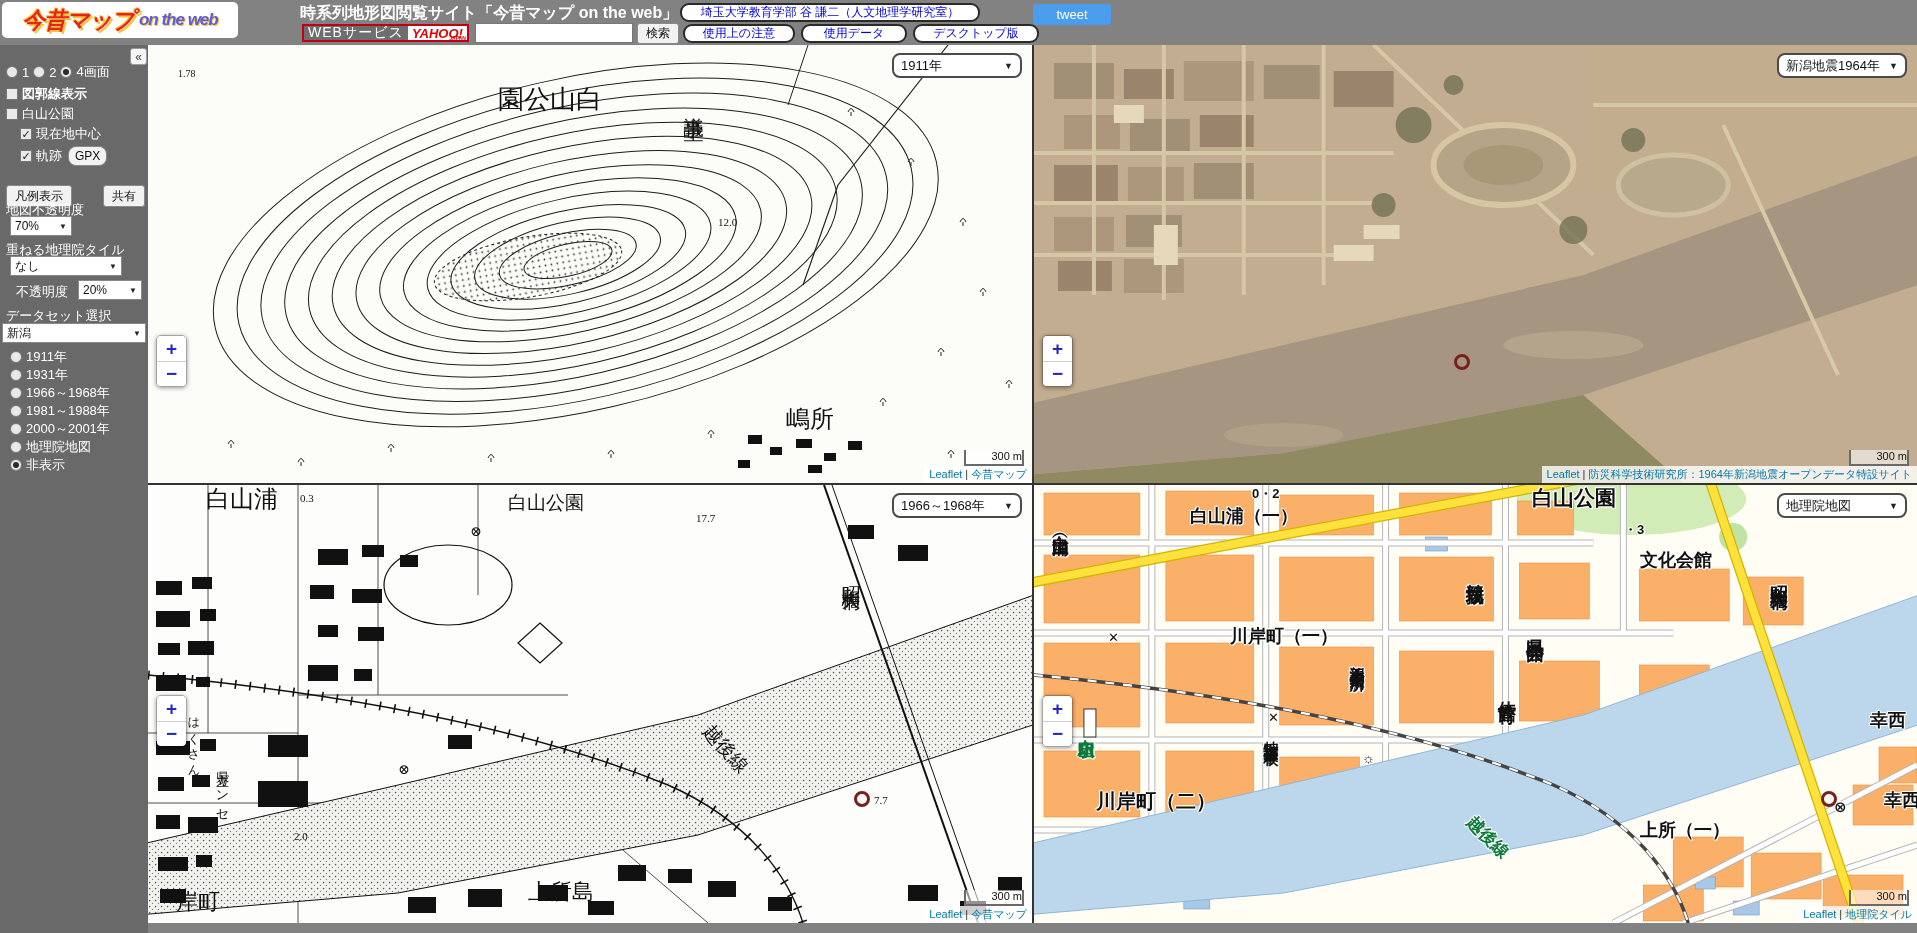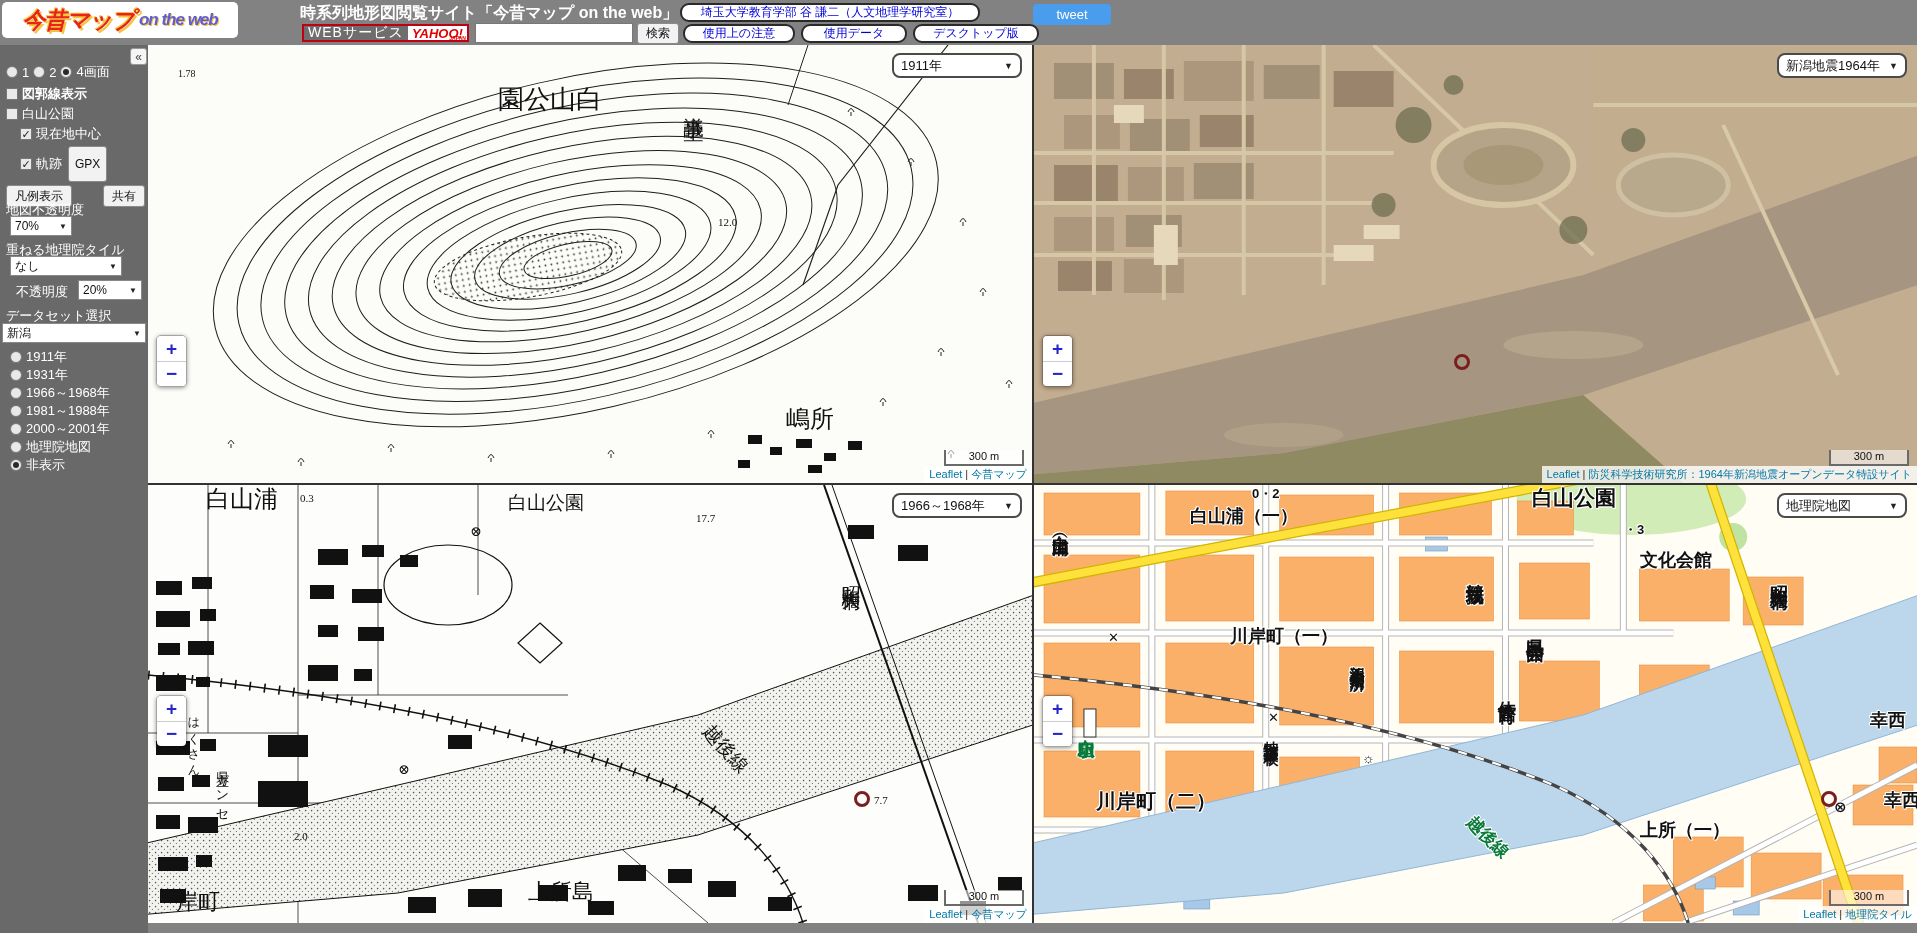--- a/index.html
+++ b/index.html
@@ -67,22 +67,22 @@
   .map-select .arr{font-size:9px;color:#222;flex:0 0 auto;margin-left:3px;}
 
   .zoom-ctl{position:absolute;left:8px;width:31px;border:1px solid rgba(0,0,0,.35);border-radius:5px;overflow:hidden;
     box-shadow:0 1px 4px rgba(0,0,0,.4);z-index:5;}
   .panel.nw .zoom-ctl,.panel.ne .zoom-ctl{bottom:96px;}
   .panel.sw .zoom-ctl,.panel.se .zoom-ctl{bottom:176px;}
   .zoom-btn{width:100%;height:25px;background:#fff;color:#2626c9;font-size:19px;font-weight:bold;display:flex;
     align-items:center;justify-content:center;cursor:pointer;}
   .zoom-btn + .zoom-btn{border-top:1px solid #ccc;}
 
-  .scale-bar{position:absolute;right:8px;bottom:17px;width:80px;border:2px solid #6a6a6a;border-top:none;
-    background:rgba(255,255,255,.55);color:#111;font-size:11px;text-align:center;line-height:1.15;padding-bottom:1px;z-index:4;}
+  .scale-bar{position:absolute;right:8px;bottom:17px;width:60px;border:2px solid #6a6a6a;border-top:none;
+    background:rgba(255,255,255,.55);color:#111;font-size:11px;text-align:right;line-height:1.15;padding-bottom:1px;z-index:4;}
   .attribution{position:absolute;right:0;bottom:0;background:rgba(255,255,255,.8);font-size:11px;color:#333;
     padding:1px 5px;white-space:nowrap;z-index:4;}
   .attribution .lnk{color:#0078A8;cursor:pointer;}
   .attribution .sep{color:#333;margin:0 3px;}
 
   .marker{position:absolute;width:16px;height:16px;border:3px solid #7a1f1f;border-radius:50%;z-index:3;}
 
   
   #footer{position:absolute;left:148px;bottom:0;width:1769px;height:10px;background:#0c0c0c;color:#eee;
     font-size:9px;line-height:10px;padding-left:4px;white-space:nowrap;overflow:hidden;}
@@ -136,21 +136,21 @@
       <span class="cb"></span>
       <span>白山公園</span>
     </div>
     <div class="srow" style="top:80px;left:20px;">
       <span class="cb on">✓</span>
       <span>現在地中心</span>
     </div>
     <div class="srow" style="top:101px;left:20px;">
       <span class="cb on">✓</span>
       <span>軌跡</span>
-      <button class="btn" style="height:36px;padding:0 6px;margin-left:2px;">GPX</button>
+      <button class="btn" style="height:20px;padding:0 6px;margin-left:2px;border-radius:8px;">GPX</button>
     </div>
 
     <div class="srow" style="top:140px;gap:31px;">
       <button class="btn" style="height:22px;padding:0 8px;">凡例表示</button>
       <button class="btn" style="height:22px;padding:0 8px;">共有</button>
     </div>
 
     <div class="slabel" style="top:156px;">地図不透明度</div>
     <div class="sselect" style="position:absolute;left:10px;top:171px;width:62px;">
       <span>70%</span>

